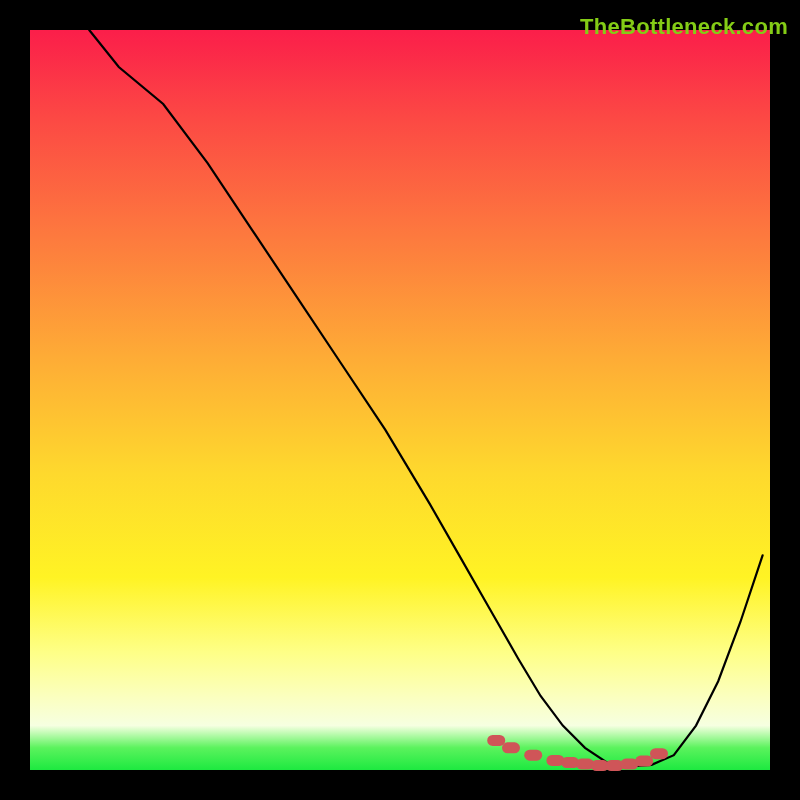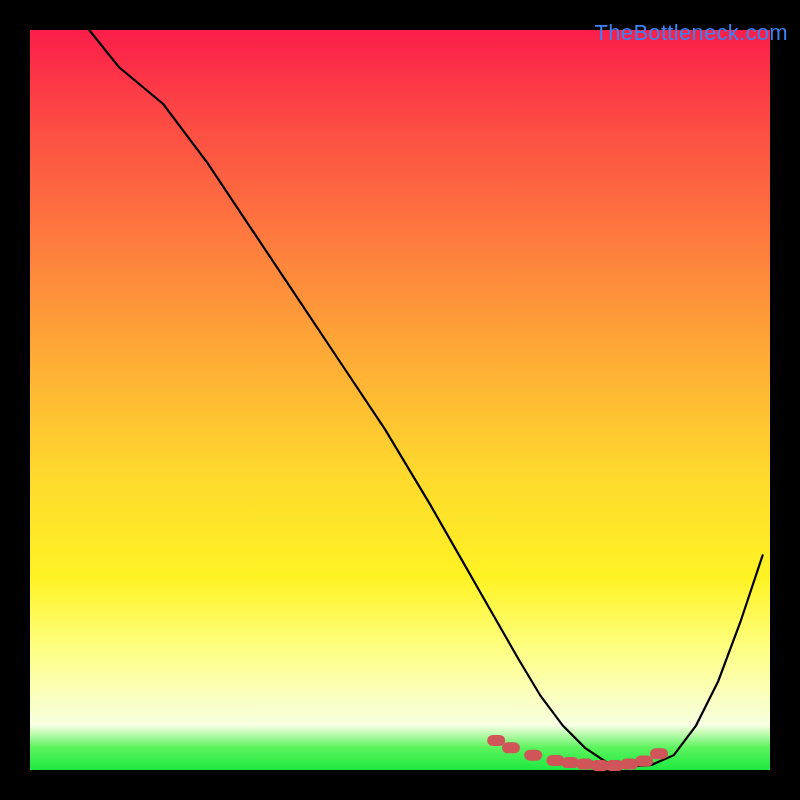--- a/index.html
+++ b/index.html
@@ -12,25 +12,25 @@
     font-family: Arial, Helvetica, sans-serif;
   }
   .container {
     width: 800px;
     height: 800px;
     position: relative;
     background: #000000;
   }
   .attribution {
     position: absolute;
-    top: 20px;
+    top: 14px;
     right: 12px;
-    color: #3b82f6;
+    color: #84cc16;
     font-size: 22px;
-    font-weight: normal;
+    font-weight: bold;
     letter-spacing: 0.3px;
     z-index: 10;
   }
   .plot-area {
     position: absolute;
     left: 30px;
     top: 30px;
     width: 740px;
     height: 740px;
     

